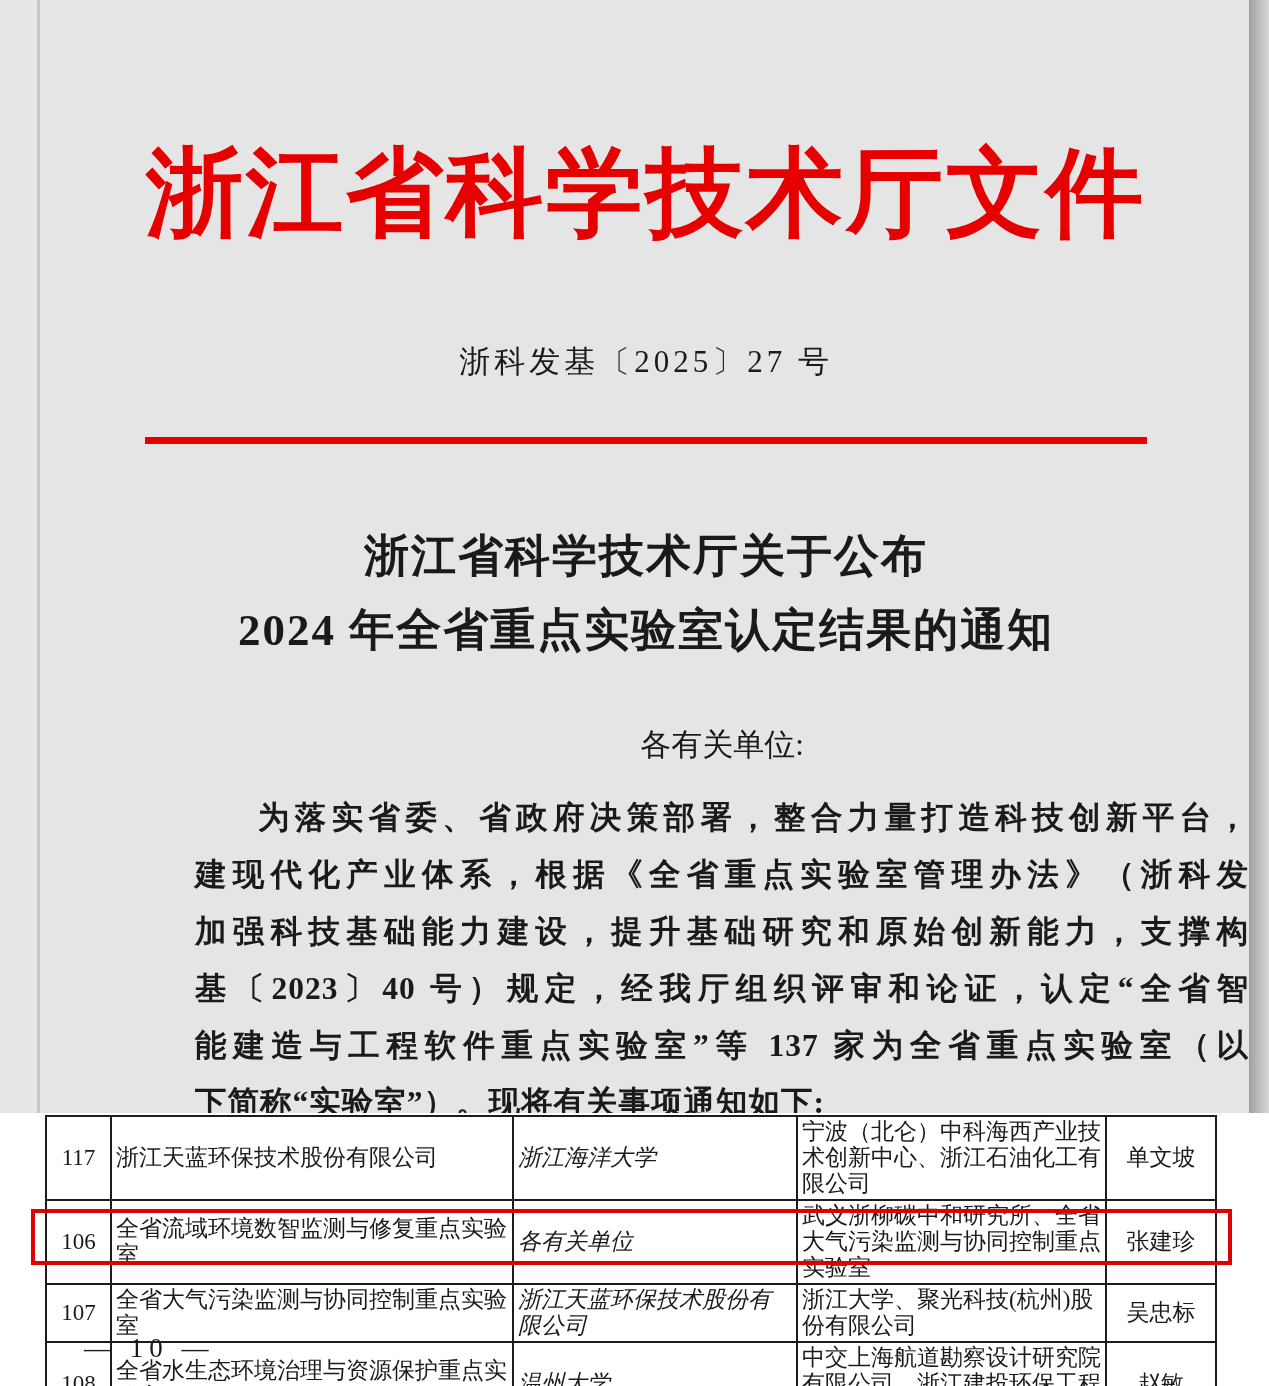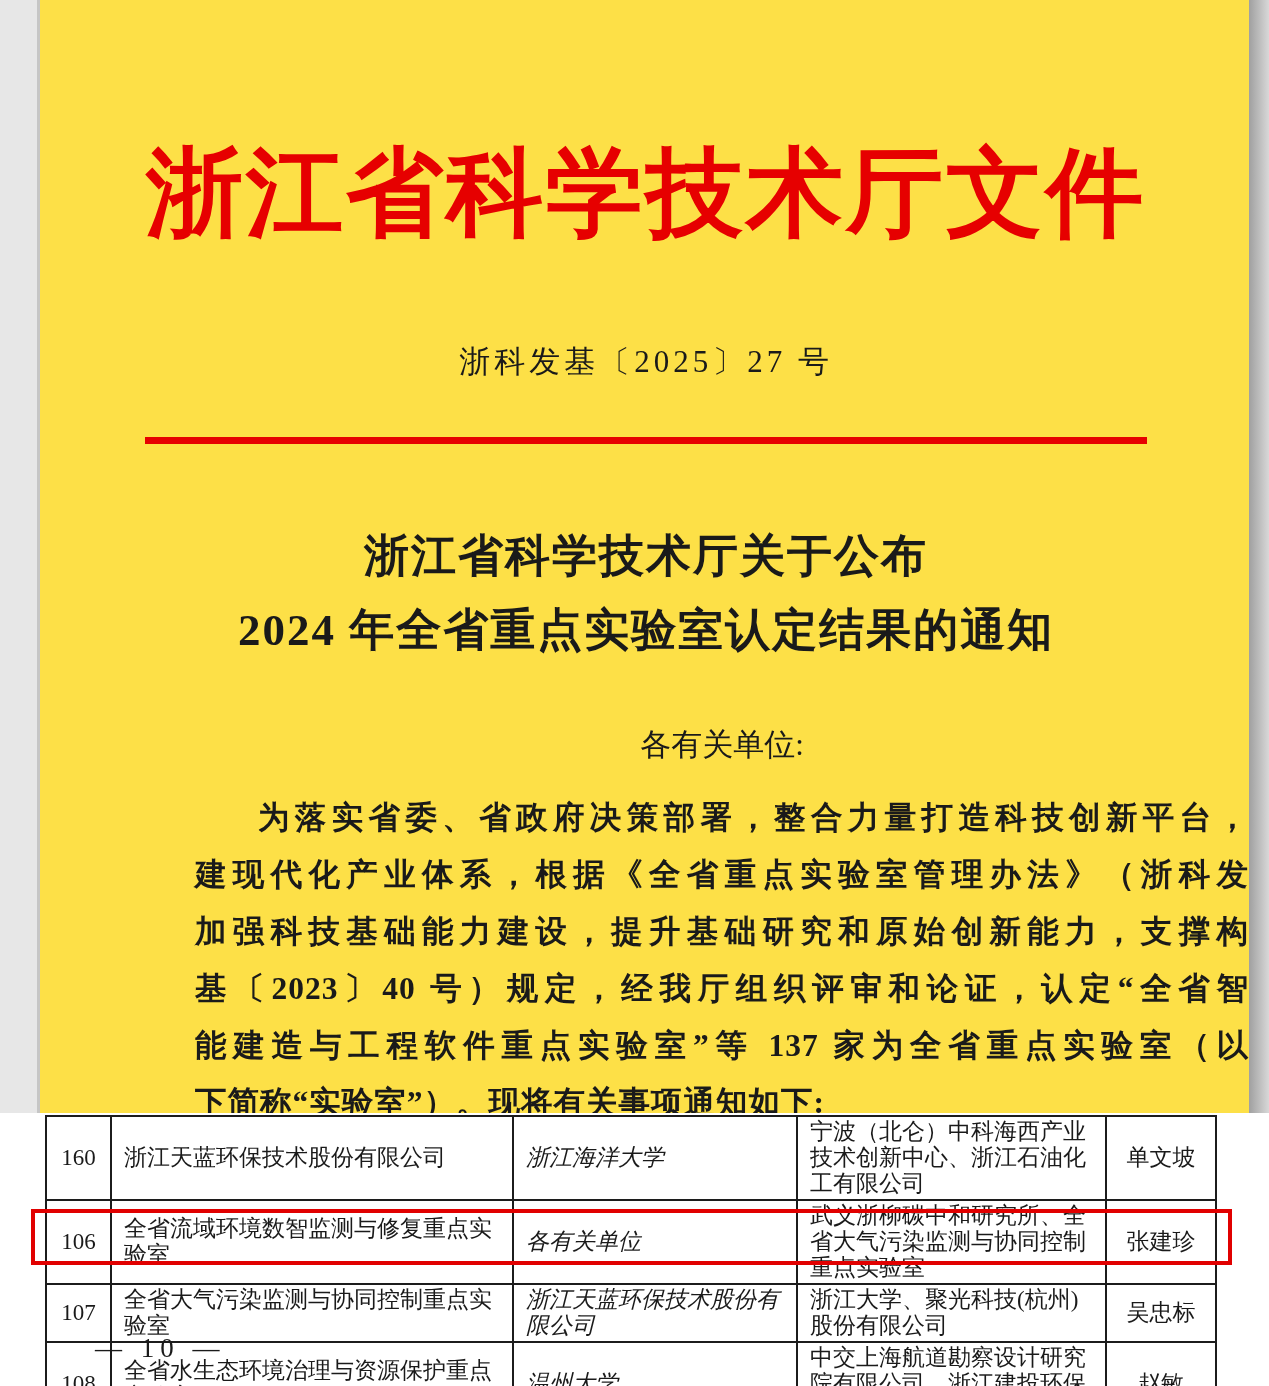--- a/index.html
+++ b/index.html
@@ -10,21 +10,21 @@
     background: #ffffff;
     font-family: "Liberation Serif", "DejaVu Serif", serif;
     color: #1a1a1a;
     overflow: hidden;
   }
 
   
   .top-section {
     position: absolute; left: 0; top: 0;
     width: 1269px; height: 1113px;
-    background: #fde047;
+    background: #e5e5e5;
   }
   .left-margin {
     position: absolute; left: 0; top: 0;
     width: 40px; height: 1113px;
     background: #e7e7e7;
     border-right: 3px solid #c6c6c6;
   }
   .right-margin {
     position: absolute; right: 0; top: 0;
     width: 20px; height: 1113px;
@@ -103,40 +103,40 @@
   table.result-table {
     position: absolute; left: 45px; top: 2px;
     width: 1170px;
     border-collapse: collapse;
     table-layout: fixed;
   }
   table.result-table td {
     border: 2px solid #1c1c1c;
     font-size: 23px;
     line-height: 26px;
-    padding: 2px 12px;
+    padding: 2px 4px;
     vertical-align: middle;
     overflow: hidden;
   }
   td.c-no   { text-align: center; font-family: "Liberation Serif", "DejaVu Serif", serif; }
   td.c-lab  { padding-left: 24px; }
   td.c-inst { padding-left: 12px; font-style: italic; }
   td.c-part { padding-left: 10px; }
   td.c-dir  { text-align: center; }
   tr.r-tall td { height: 50px; }
   tr.r-mid  td { height: 48px; }
 
   .highlight-box {
     position: absolute; left: 31px; top: 96px;
     width: 1201px; height: 56px;
     border: 4px solid #e10000;
     pointer-events: none;
   }
   .page-number {
-    position: absolute; left: 95px; top: 220px;
+    position: absolute; left: 84px; top: 220px;
     font-size: 27px;
     letter-spacing: 6px;
     white-space: nowrap;
     text-align: center;
   }
 </style>
 </head>
 <body>
 
 <div class="top-section">
@@ -170,21 +170,21 @@
   <table class="result-table">
     <colgroup>
       <col style="width:65px">
       <col style="width:402px">
       <col style="width:284px">
       <col style="width:309px">
       <col style="width:110px">
     </colgroup>
     <tbody>
       <tr class="r-tall">
-        <td class="c-no">160</td>
+        <td class="c-no">117</td>
         <td class="c-lab">浙江天蓝环保技术股份有限公司</td>
         <td class="c-inst">浙江海洋大学</td>
         <td class="c-part">宁波（北仑）中科海西产业技术创新中心、浙江石油化工有限公司</td>
         <td class="c-dir">单文坡</td>
       </tr>
       <tr class="r-tall">
         <td class="c-no">106</td>
         <td class="c-lab">全省流域环境数智监测与修复重点实验室</td>
         <td class="c-inst">各有关单位</td>
         <td class="c-part">武义浙柳碳中和研究所、全省大气污染监测与协同控制重点实验室</td>

